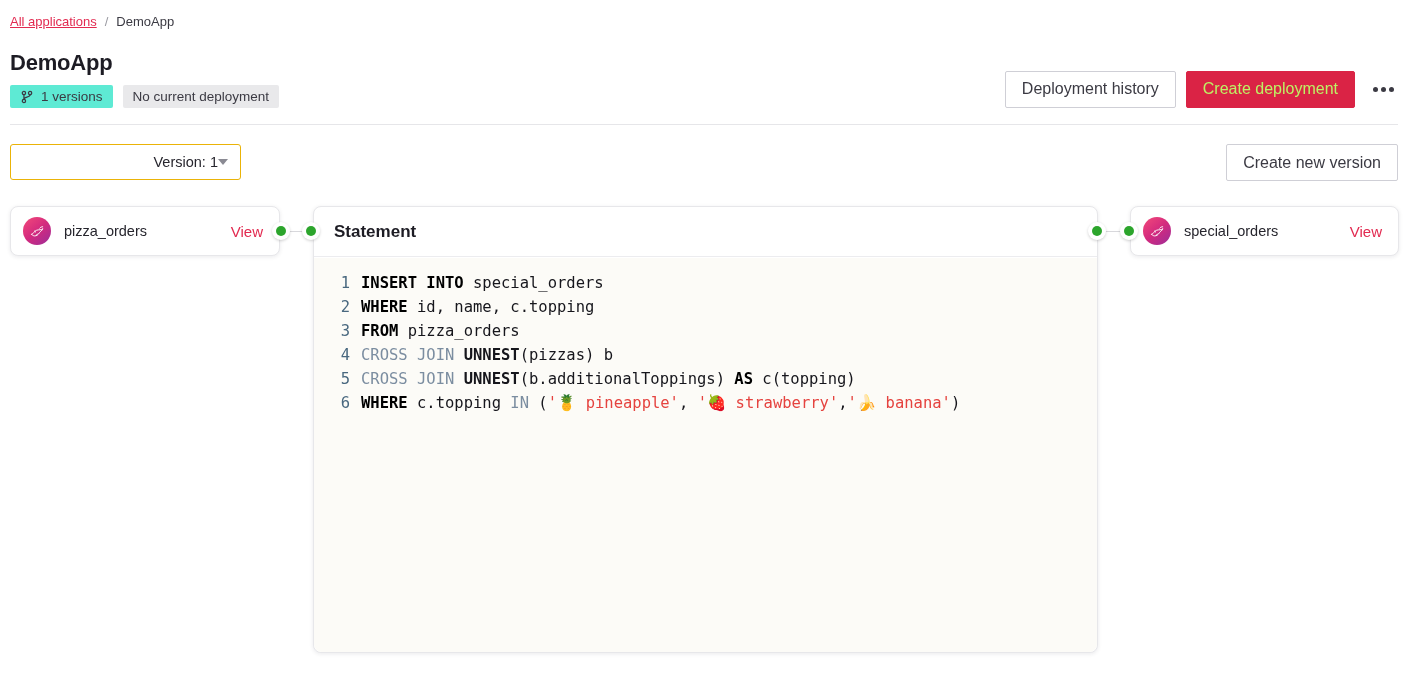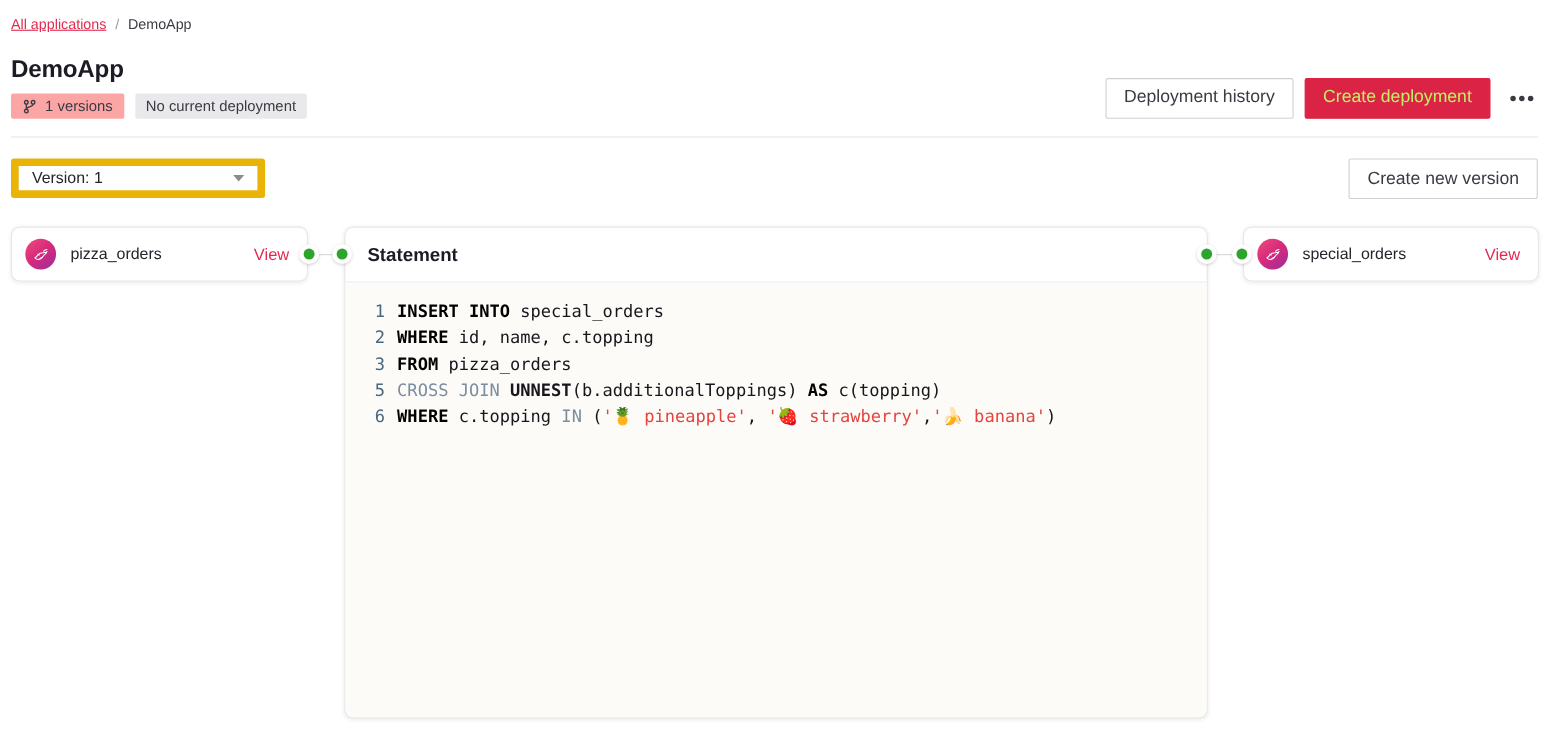--- a/index.html
+++ b/index.html
@@ -19,36 +19,36 @@
   
   .breadcrumb{padding-top:14px;display:flex;align-items:center;gap:8px;font-size:13px}
   .crumb-link{color:var(--link-red);text-decoration:underline;cursor:pointer}
   .crumb-sep{color:#9a9aa2}
   .crumb-current{color:var(--text-mid)}
 
   
   .header-row{display:flex;justify-content:space-between;margin-top:21px}
   .page-title{font-size:22px;font-weight:700;color:#1d1c24;letter-spacing:-.2px}
   .badges{display:flex;gap:10px;margin-top:9px}
-  .badge{font-size:13.5px;color:var(--text-mid);padding:4px 10px;background:#fca5a5;display:flex;gap:7px;align-items:center;border-radius:2px}
+  .badge{font-size:13.5px;color:var(--text-mid);padding:4px 10px;background:#5eead4;display:flex;gap:7px;align-items:center;border-radius:2px}
   .badge.dark{background:#e9e9eb}
   .badge svg{display:block}
   .actions{display:flex;align-items:center;gap:10px;margin-top:20px}
   .btn{height:37px;padding:0 16px;font-size:16px;border-radius:2px;border:1px solid var(--border-btn);
        background:#fff;color:var(--text-mid);cursor:pointer;font-family:inherit;white-space:nowrap}
   .btn-primary{background:var(--brand-red);border-color:var(--brand-red);color:#bef264}
   .ellipsis-btn{display:flex;gap:3px;align-items:center;padding:10px 4px;margin-left:4px;cursor:pointer;background:none;border:none}
   .ellipsis-btn i{width:5px;height:5px;border-radius:50%;background:#3b3a43;display:block}
 
   .divider{height:1px;background:#e6e6e9;margin-top:16px}
 
   
   .toolbar{display:flex;justify-content:space-between;align-items:flex-start;margin-top:19px}
-  .select{width:231px;height:36px;border:7px solid #eab308;border-radius:3px;display:flex;align-items:center;
-          justify-content:space-between;padding:0 12px;font-size:14.5px;color:var(--text-dark);cursor:pointer;background:#fff}
+  .select{width:231px;height:36px;border:1px solid #eab308;border-radius:3px;display:flex;align-items:center;
+          justify-content:flex-end;padding:0 12px;font-size:14.5px;color:var(--text-dark);cursor:pointer;background:#fff}
   .caret{width:0;height:0;border-left:5px solid transparent;border-right:5px solid transparent;border-top:6px solid #8a8a93}
 
   
   .canvas{position:relative;height:470px;margin-top:25px}
   .card{position:absolute;background:#fff;border:1px solid var(--border-card);border-radius:8px;
         box-shadow:0 1px 4px rgba(20,20,40,.09)}
   .node-card{height:50px;display:flex;align-items:center;gap:13px;padding:0 16px 0 12px}
   .node-source{left:0;top:0;width:270px}
   .node-sink{left:1120px;top:0;width:269px}
   .flink-badge{width:28px;height:28px;border-radius:50%;flex:none;
@@ -144,20 +144,21 @@
       <span class="node-name">pizza_orders</span>
       <a class="view-link">View</a>
     </div>
 
     <div class="card stmt-card">
       <div class="stmt-header">Statement</div>
       <div class="code-area" id="code-area">
           <div class="code-line"><span class="ln">1</span><span class="tok-kw">INSERT INTO</span><span class="tok-pl"> special_orders</span></div>
           <div class="code-line"><span class="ln">2</span><span class="tok-kw">WHERE</span><span class="tok-pl"> id, name, c.topping</span></div>
           <div class="code-line"><span class="ln">3</span><span class="tok-kw">FROM</span><span class="tok-pl"> pizza_orders</span></div>
+          <div class="code-line"><span class="ln">4</span><span class="tok-op">CROSS JOIN</span><span class="tok-pl"> </span><span class="tok-fn">UNNEST</span><span class="tok-pl">(pizzas) b</span></div>
           <div class="code-line"><span class="ln">5</span><span class="tok-op">CROSS JOIN</span><span class="tok-pl"> </span><span class="tok-fn">UNNEST</span><span class="tok-pl">(b.additionalToppings) </span><span class="tok-kw">AS</span><span class="tok-pl"> c(topping)</span></div>
           <div class="code-line"><span class="ln">6</span><span class="tok-kw">WHERE</span><span class="tok-pl"> c.topping </span><span class="tok-op">IN</span><span class="tok-pl"> (</span><span class="tok-str">'🍍 pineapple'</span><span class="tok-pl">, </span><span class="tok-str">'🍓 strawberry'</span><span class="tok-pl">,</span><span class="tok-str">'🍌 banana'</span><span class="tok-pl">)</span></div>
         </div>
     </div>
 
     <div class="card node-card node-sink">
       <span class="flink-badge">
         <svg width="17" height="17" viewBox="0 0 20 20" fill="none" stroke="#fff" stroke-width="1.1" stroke-linecap="round" stroke-linejoin="round">
           <path d="M3.2 13.4c2.2-.8 2.8-3.8 5.8-4.9 2.6-1 5.6.2 7.2-1.9-.8 2.8-2.9 3-4 4.9-1.2 2-3 3.8-5.7 3.7-1.2 0-2.3-.8-3.3-1.8z"></path>
           <path d="M12.5 6.2c.9-1 2-1.8 3.6-1.8M6.5 9.5l1.2 1.1M10 13.2l-1.3.9"></path>

